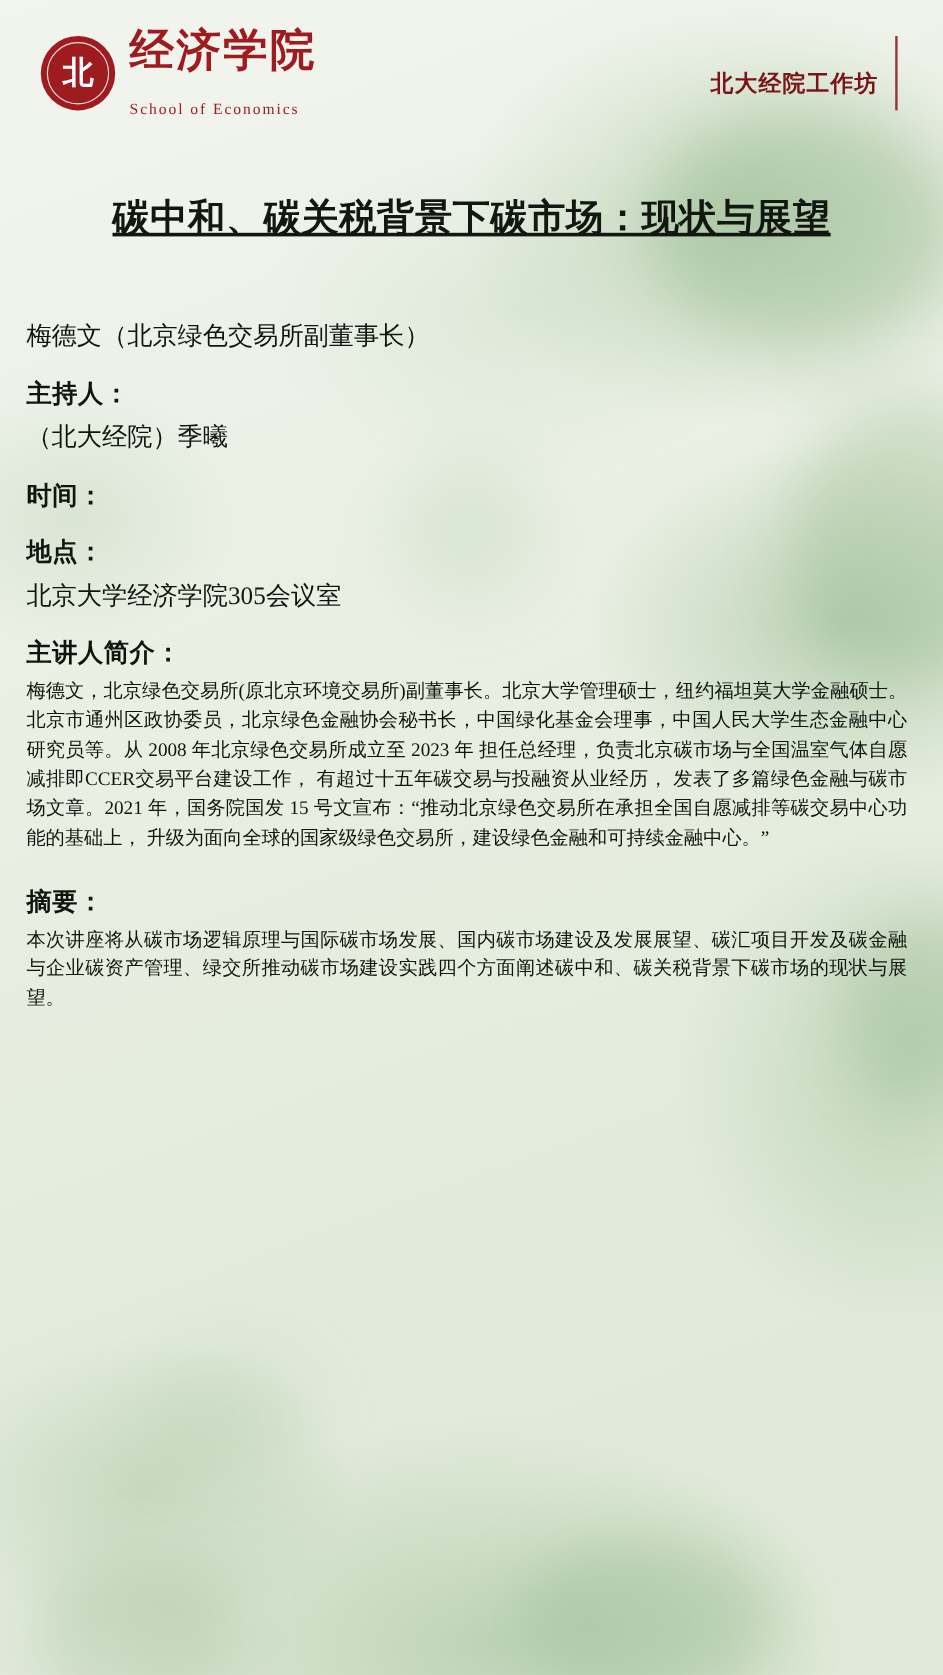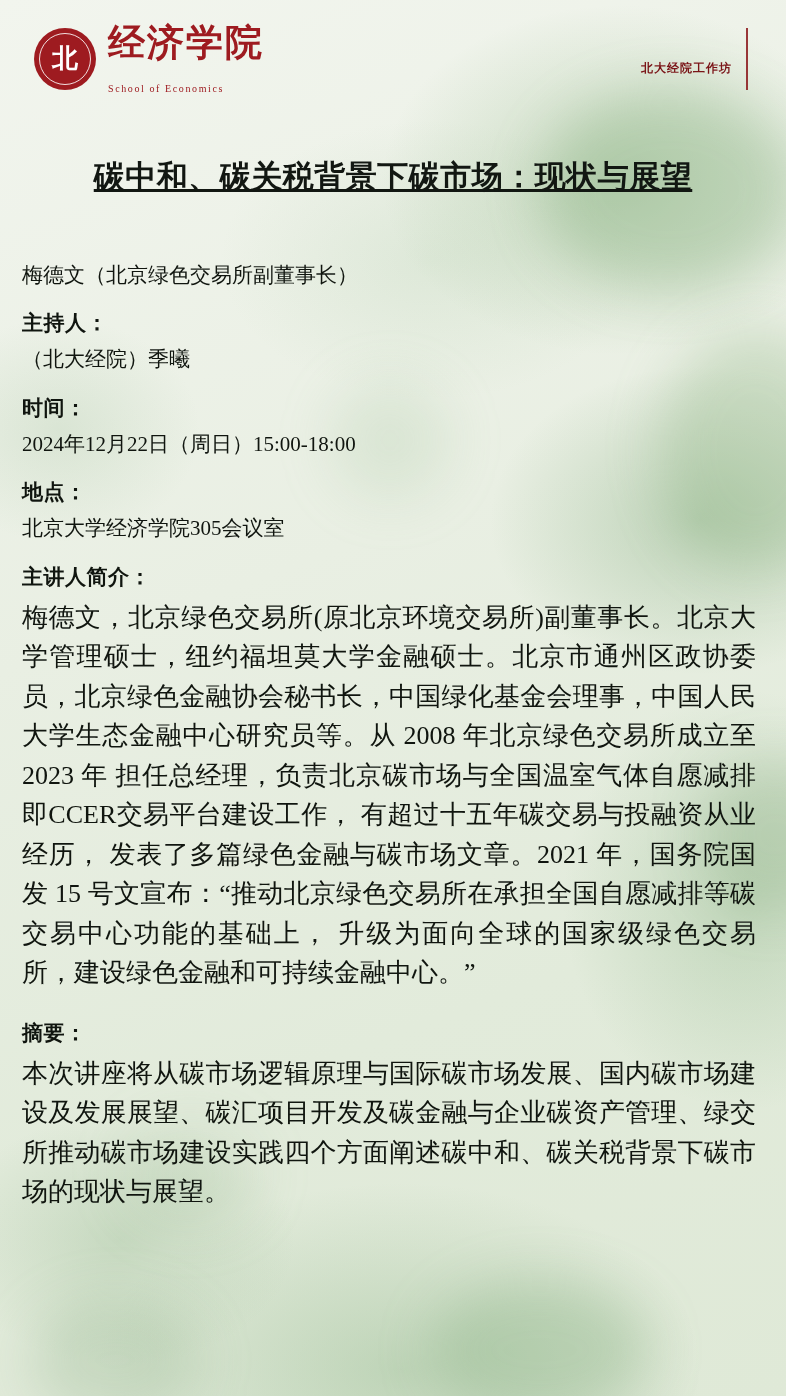--- a/index.html
+++ b/index.html
@@ -91,39 +91,39 @@
   .logo-cn {
     color: #9e1b20;
     font-size: 37px;
     font-weight: bold;
     letter-spacing: 2px;
     line-height: 1.05;
     font-family: "Liberation Serif", "DejaVu Serif", serif;
   }
   .logo-en {
     color: #9e1b20;
-    font-size: 10px;
+    font-size: 13px;
     letter-spacing: 1.6px;
     font-family: "Liberation Serif", serif;
   }
 
   
   .header-right {
     display: flex;
     align-items: center;
     gap: 14px;
     padding-right: 2px;
   }
   .header-lines {
     text-align: right;
     color: #7a1417;
     font-weight: bold;
     line-height: 1.55;
   }
-  .hl1 { font-size: 12px; letter-spacing: 1px; margin-top: 19px; }
+  .hl1 { font-size: 19px; letter-spacing: 1px; margin-top: 19px; }
   .hl2 { font-size: 19px; letter-spacing: .5px; }
   .vrule {
     width: 2px;
     height: 62px;
     background: #8a1519;
     opacity: .85;
   }
 
   
   .title {
@@ -150,21 +150,21 @@
     font-size: 21px;
     font-weight: bold;
     margin-bottom: 7px;
     letter-spacing: .5px;
   }
   .field-value {
     font-size: 21px;
     line-height: 1.45;
   }
   .para {
-    font-size: 26px;
+    font-size: 16px;
     line-height: 1.52;
     text-align: justify;
     text-justify: inter-ideograph;
     margin: 0;
   }
   .bio { margin-bottom: 26px; }
 </style>
 </head>
 <body>
 
@@ -204,21 +204,20 @@
       <div class="field-value">梅德文（北京绿色交易所副董事长）</div>
     </div>
 
     <div class="field">
       <div class="field-label">主持人：</div>
       <div class="field-value">（北大经院）季曦</div>
     </div>
 
     <div class="field">
       <div class="field-label">时间：</div>
-      <div class="field-value">2024年12月22日（周日）15:00-18:00</div>
     </div>
 
     <div class="field">
       <div class="field-label">地点：</div>
       <div class="field-value">北京大学经济学院305会议室</div>
     </div>
 
     <div class="field bio">
       <div class="field-label">主讲人简介：</div>
       <p class="para">梅德文，北京绿色交易所(原北京环境交易所)副董事长。北京大学管理硕士，纽约福坦莫大学金融硕士。北京市通州区政协委员，北京绿色金融协会秘书长，中国绿化基金会理事，中国人民大学生态金融中心研究员等。从 2008 年北京绿色交易所成立至 2023 年 担任总经理，负责北京碳市场与全国温室气体自愿减排即CCER交易平台建设工作， 有超过十五年碳交易与投融资从业经历， 发表了多篇绿色金融与碳市场文章。2021 年，国务院国发 15 号文宣布：“推动北京绿色交易所在承担全国自愿减排等碳交易中心功能的基础上， 升级为面向全球的国家级绿色交易所，建设绿色金融和可持续金融中心。”</p>

